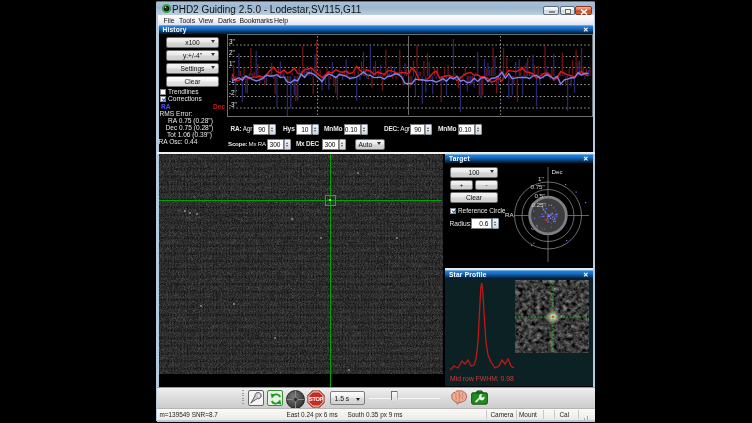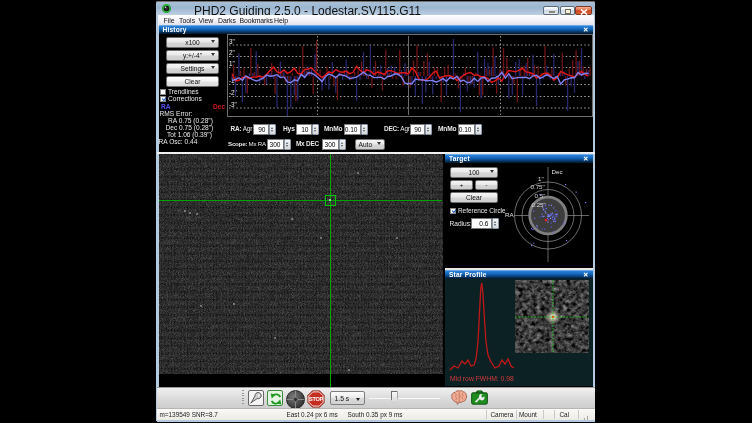--- a/index.html
+++ b/index.html
@@ -1,21 +1,21 @@
 <!DOCTYPE html>
 <html><head><meta charset="utf-8"><style>
 html,body{margin:0;padding:0;background:#000;width:752px;height:423px;overflow:hidden}
 *{box-sizing:border-box}
 body{font-family:"Liberation Sans",sans-serif;-webkit-font-smoothing:antialiased}
 #win{position:absolute;left:156px;top:1px;width:439px;height:420px;background:#b4cadf;border-radius:2px 2px 0 0}
 .abs{position:absolute}
 .t{position:absolute;white-space:nowrap}
 
 #titlebar{position:absolute;left:0;top:0;width:439px;height:14px;background:linear-gradient(#a9c0d7,#9db7d1 45%,#a5bdd6 60%,#bdd0e2);border-top:1px solid #77716a;border-radius:2px 2px 0 0}
-#title{position:absolute;left:38px;top:2px;font-size:12px;color:#111}
+#title{position:absolute;left:16px;top:2px;font-size:10px;color:#111}
 
 .wbtn{position:absolute;top:4px;height:9px;border:1px solid #5d6b7a;border-radius:2px;background:linear-gradient(#fdfeff,#e5ecf3 45%,#cfdae6 50%,#dee8f0)}
 #bmin{left:387px;width:16px}
 #bmax{left:403.5px;width:15px}
 #bclose{left:419px;width:16.5px;background:linear-gradient(#f5b49a,#e0714b 40%,#cf4520 55%,#d6643c);border-color:#853722}
 
 #menubar{position:absolute;left:1.5px;top:14px;width:436px;height:11px;background:linear-gradient(#ffffff,#f2f2f8 55%,#e2e2ee);border-bottom:1px solid #ffffff}
 .mi{position:absolute;top:1.6px;font-size:6.9px;color:#111}
 
 .ptitle{position:absolute;background:linear-gradient(#9ec9ef 0%,#2a82d8 12%,#1265bc 45%,#07335f 80%,#041626 100%);height:8.5px}

